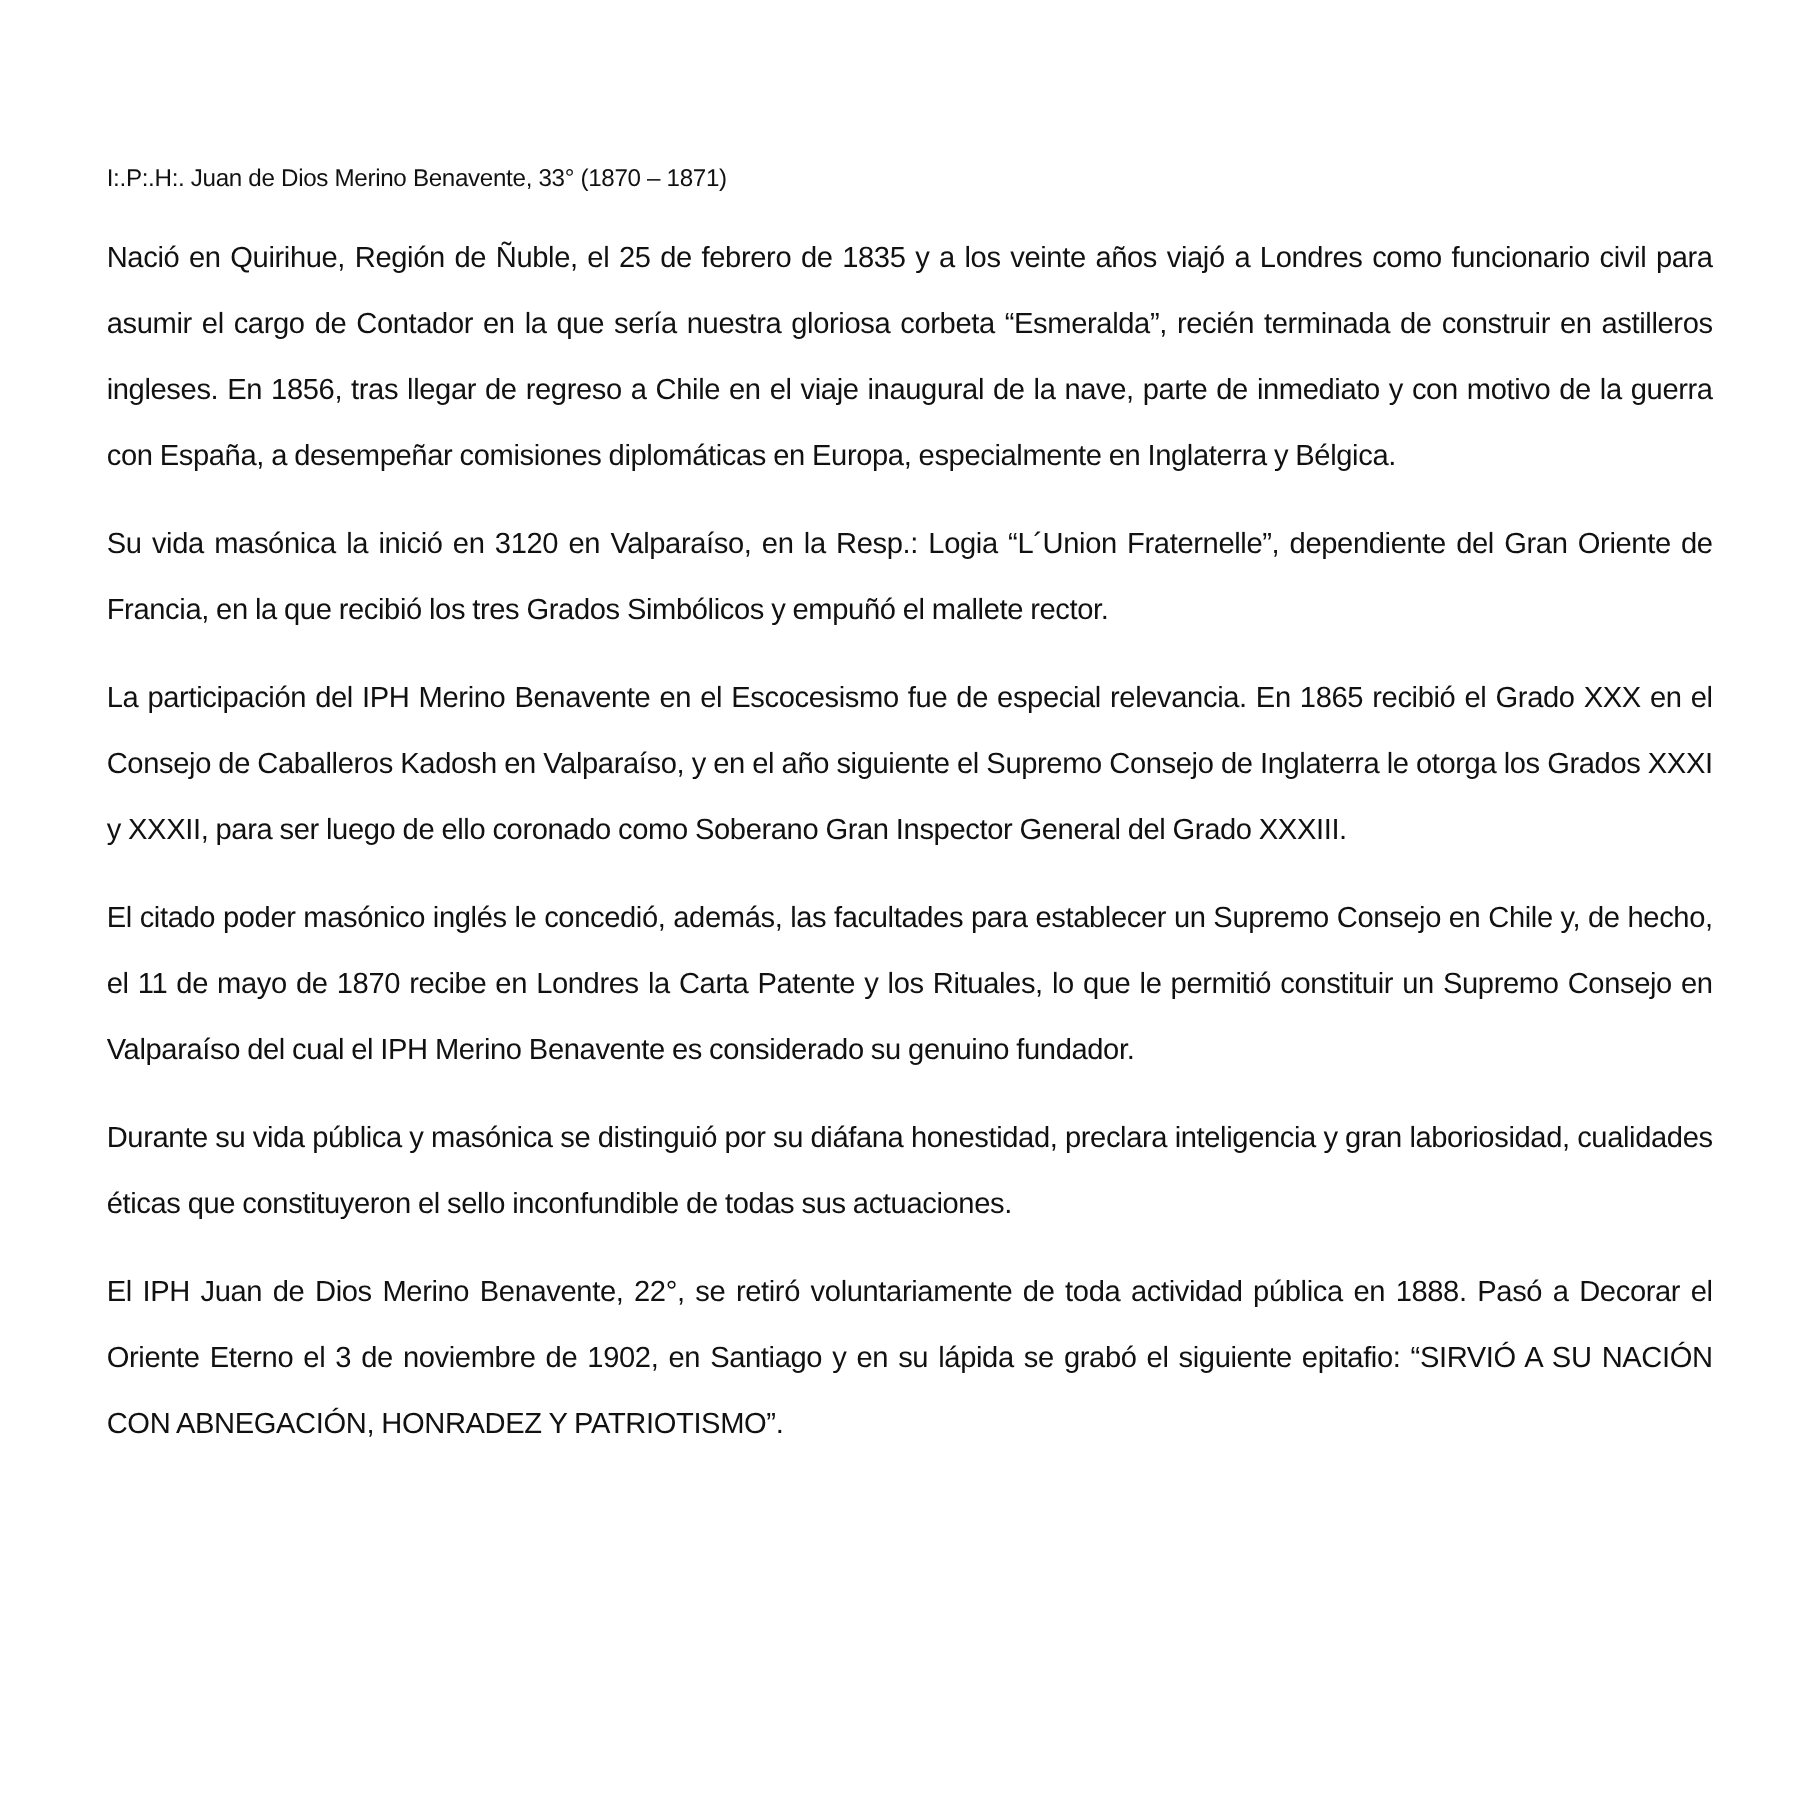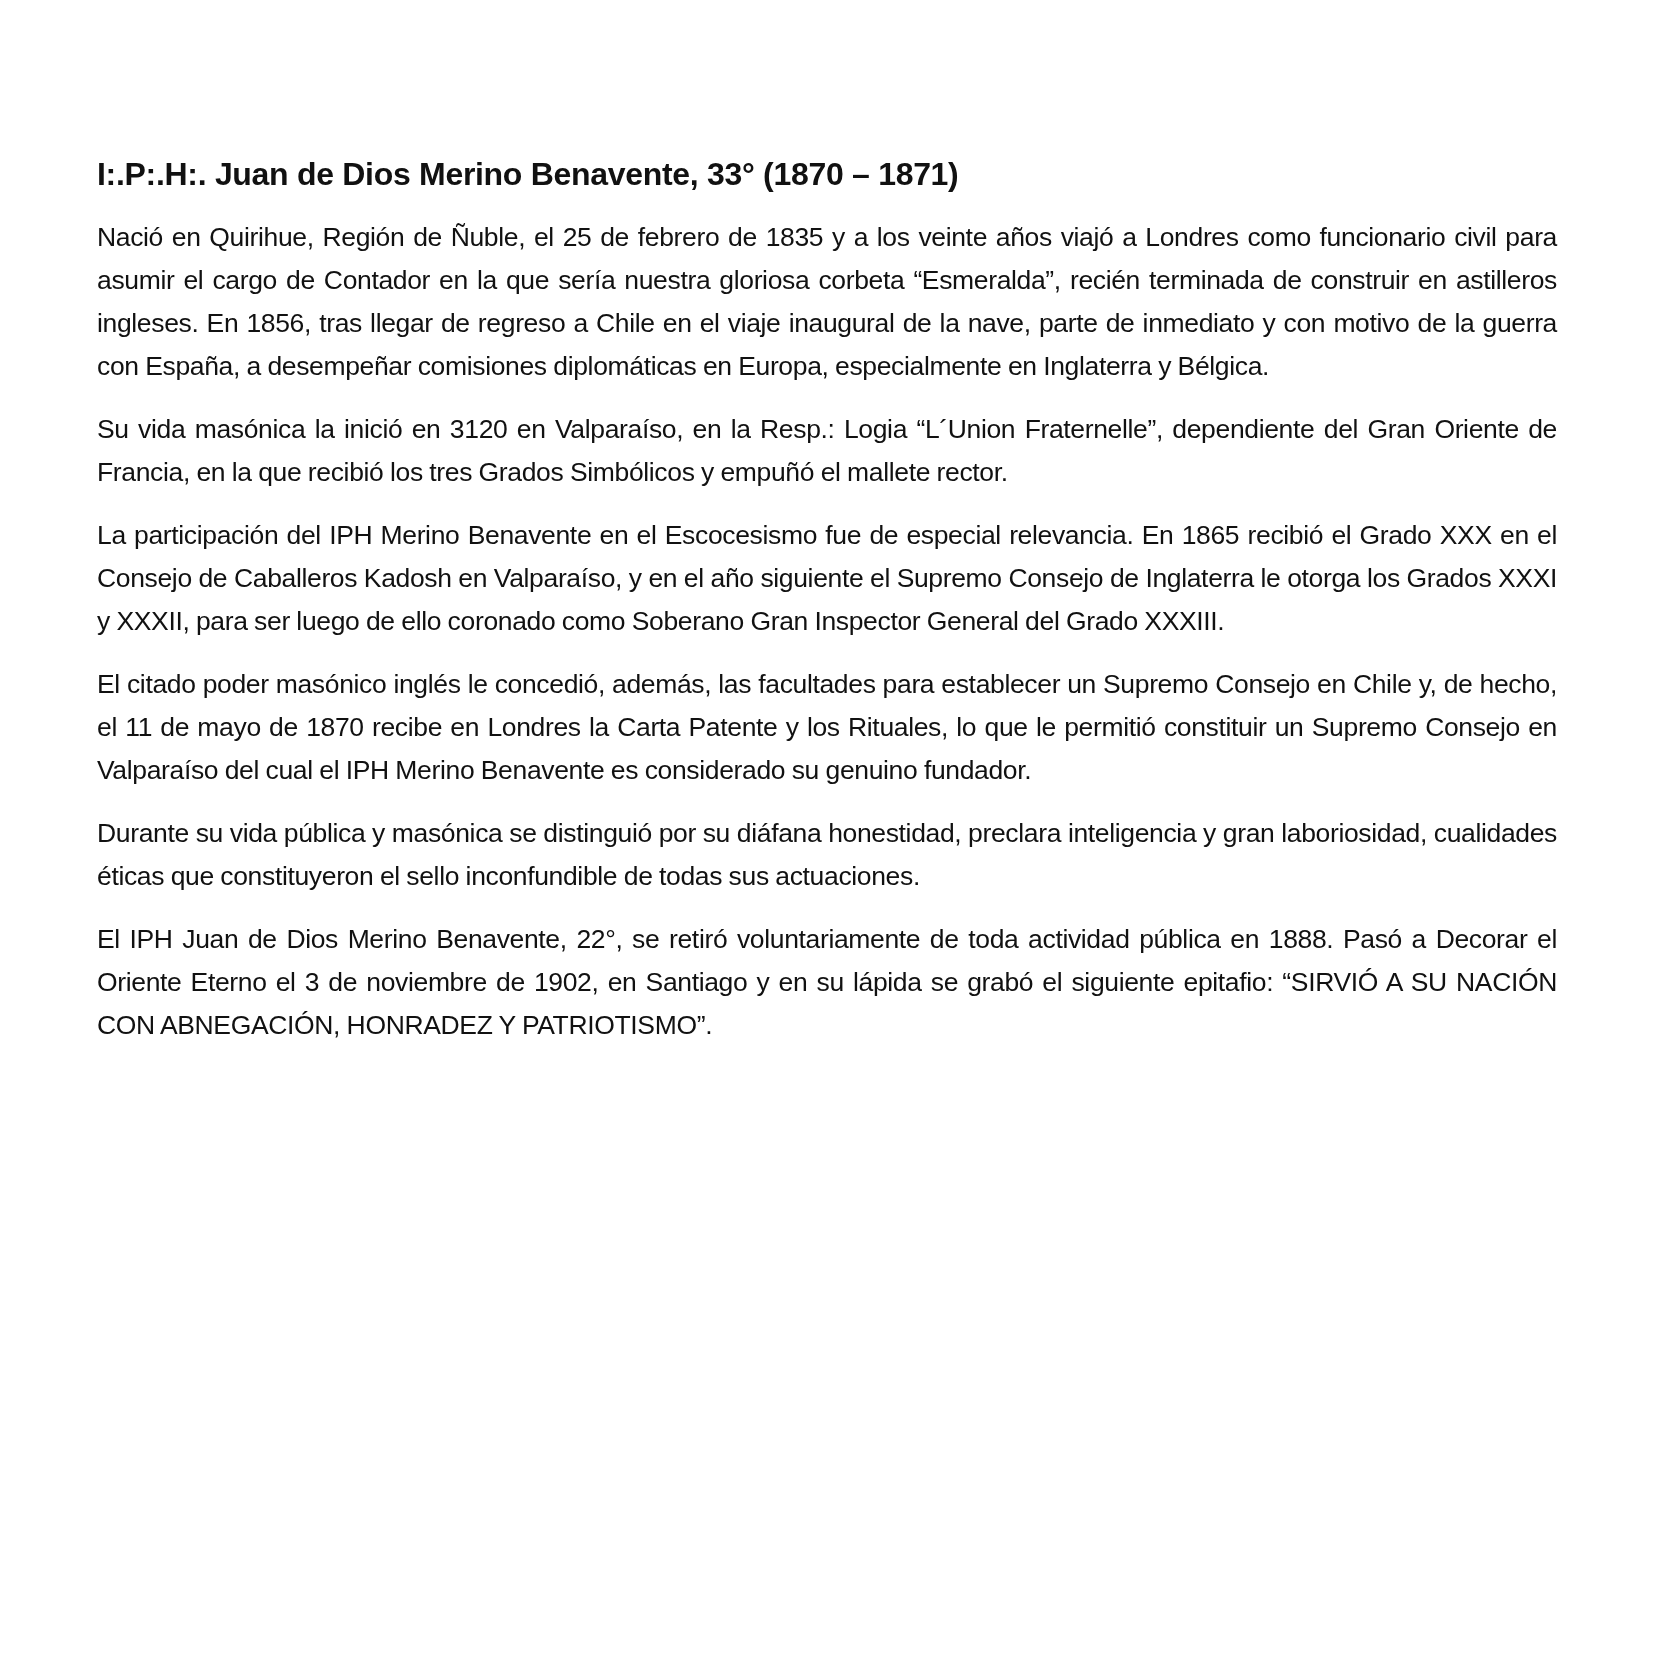--- a/index.html
+++ b/index.html
@@ -15,29 +15,29 @@
     }
     .page {
       position: absolute;
       left: 97px;
       top: 140px;
       width: 1460px;
       color: #111111;
       font-family: "Liberation Sans", sans-serif;
     }
     .title {
-      font-size: 32px;
-      font-weight: bold;
+      font-size: 22px;
+      font-weight: normal;
       line-height: 36px;
-      margin: 16px 0 24px 0;
+      margin: 4px 0 24px 0;
       letter-spacing: -0.3px;
     }
     .para {
       font-size: 26.5px;
-      line-height: 43px;
+      line-height: 60px;
       text-align: justify;
       margin: 0 0 20px 0;
       letter-spacing: -0.35px;
       word-spacing: -0.5px;
     }
   </style>
 </head>
 <body>
 
 <div class="page">

